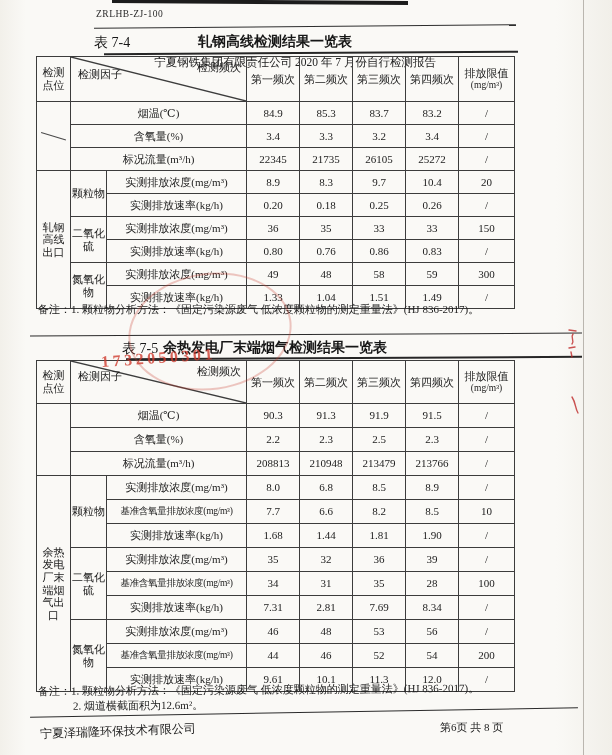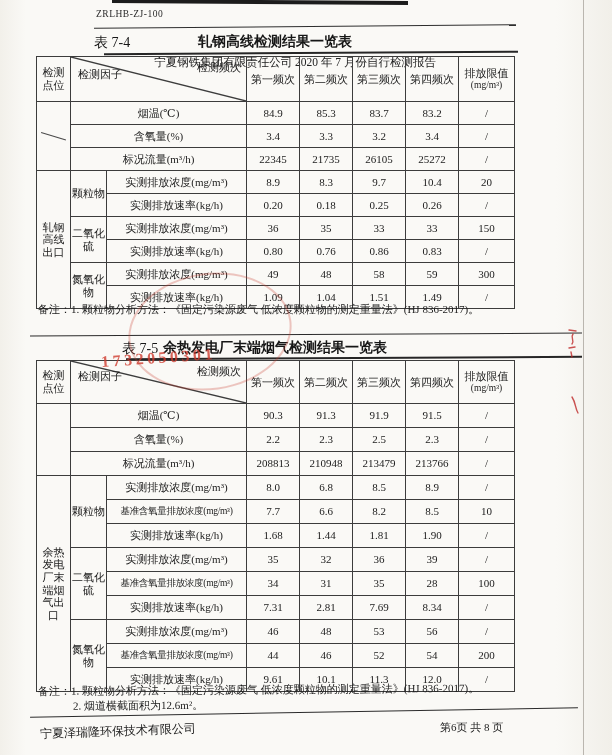--- a/index.html
+++ b/index.html
@@ -172,21 +172,21 @@
           <td class="c-group" rowspan="2">氮氧化物</td>
           <td class="c-param">实测排放浓度(mg/m³)</td>
           <td class="c-val">49</td>
           <td class="c-val">48</td>
           <td class="c-val">58</td>
           <td class="c-val">59</td>
           <td class="c-val c-limit">300</td>
         </tr>
         <tr>
           <td class="c-param">实测排放速率(kg/h)</td>
-          <td class="c-val">1.09</td>
+          <td class="c-val">1.33</td>
           <td class="c-val">1.04</td>
           <td class="c-val">1.51</td>
           <td class="c-val">1.49</td>
           <td class="c-val c-limit">/</td>
         </tr>
       </tbody>
   </table>
 
   <div class="abs notes notes1">
     <div><span>备注：</span><span>1. 颗粒物分析方法：《固定污染源废气  低浓度颗粒物的测定重量法》(HJ 836-2017)。</span></div>

